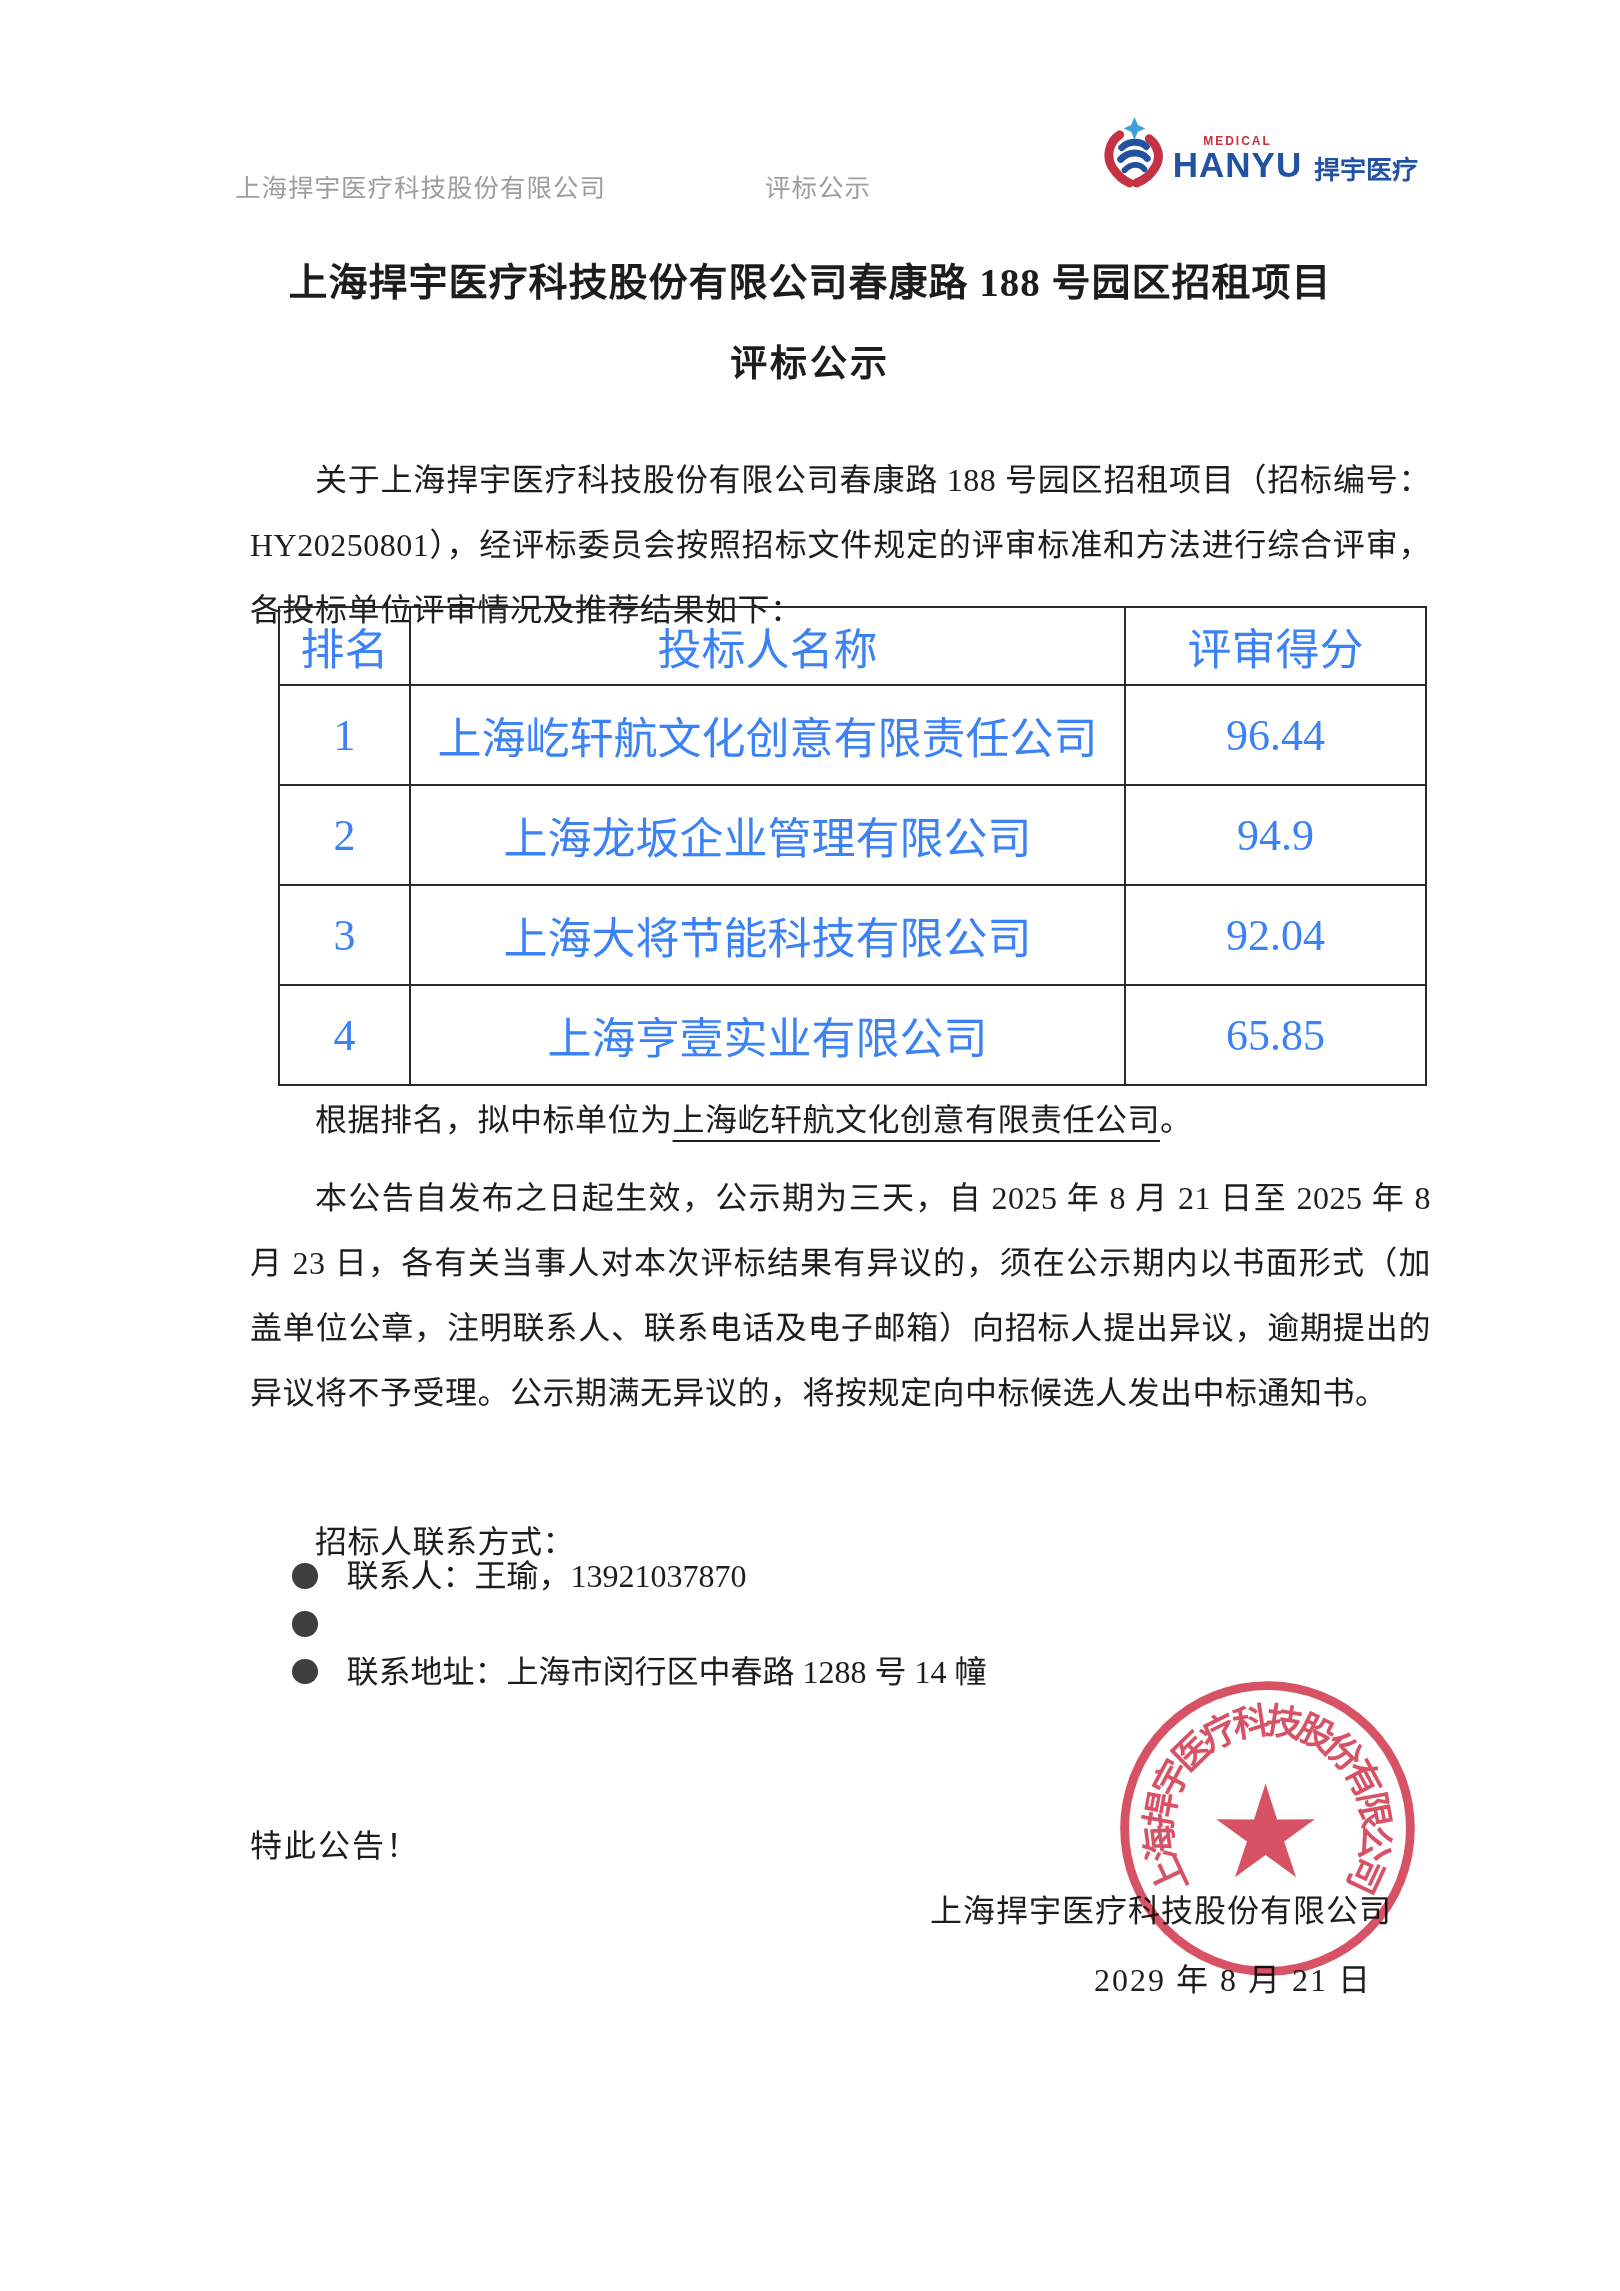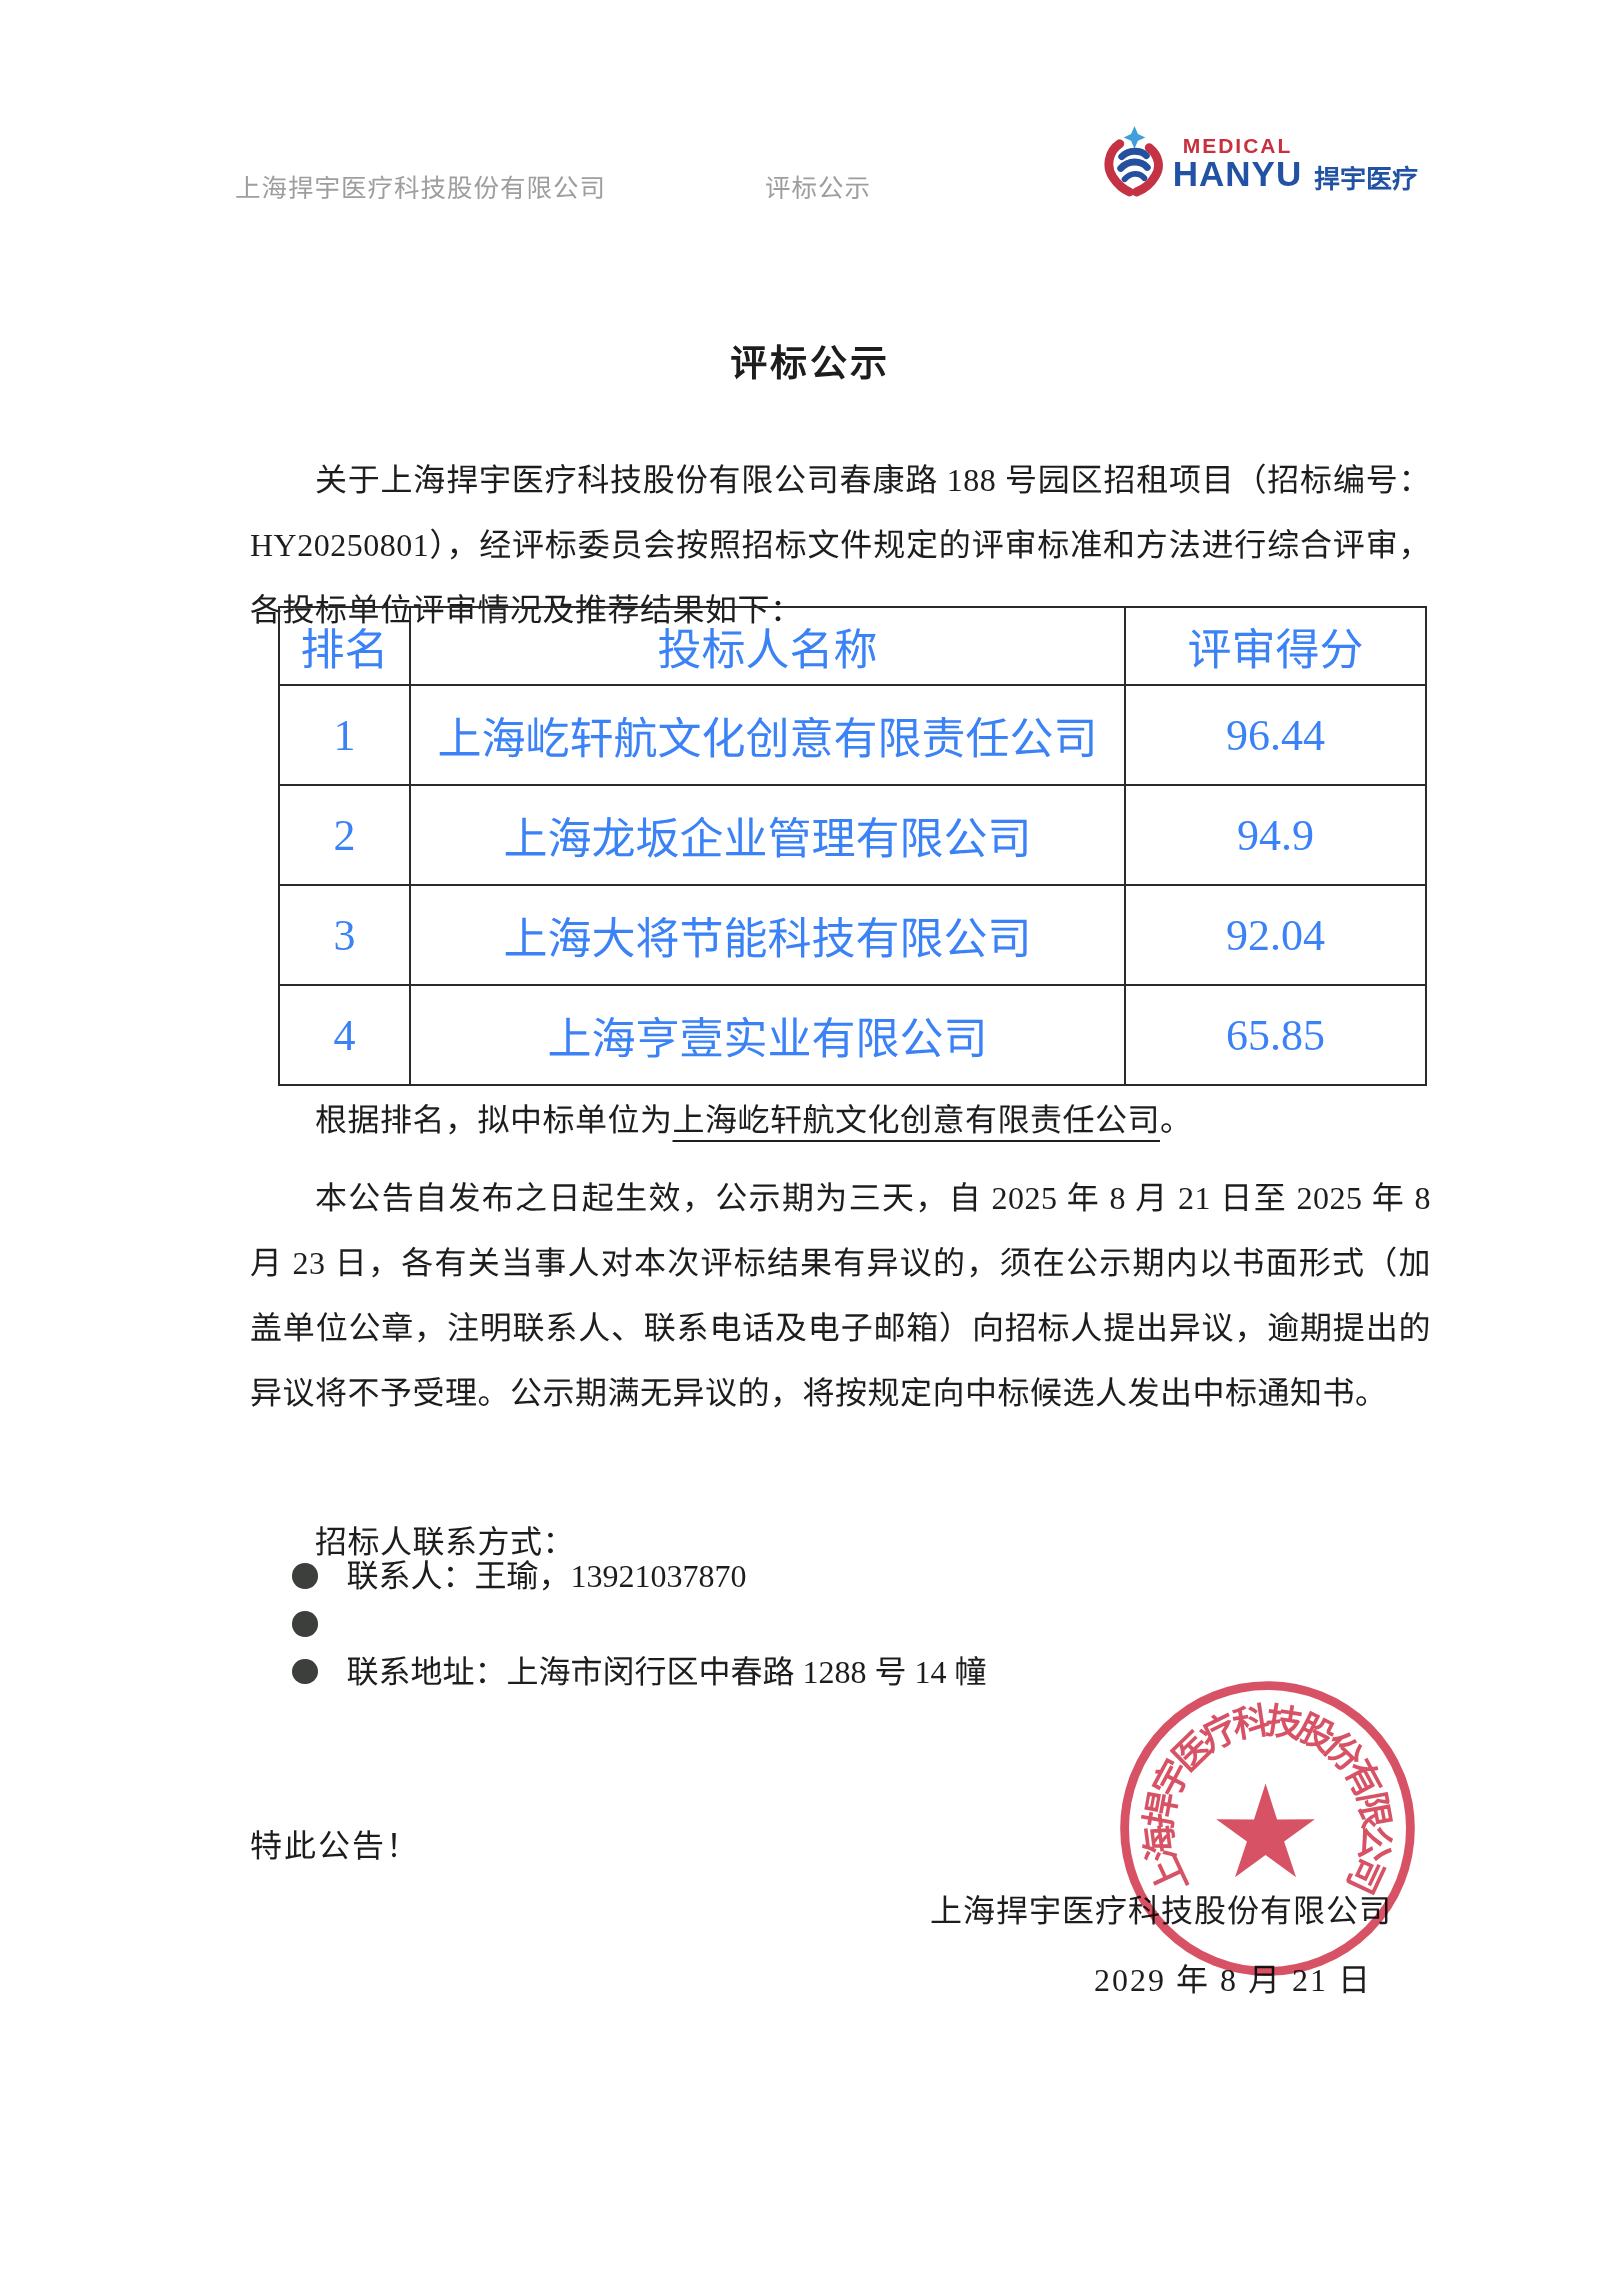--- a/index.html
+++ b/index.html
@@ -15,21 +15,21 @@
   .scan-header{position:absolute;top:167px;left:0;width:100%;height:35px;
     font-size:25.5px;color:#9e9e9e;letter-spacing:1px;}
   .scan-header .hdr-left{position:absolute;left:235px;top:0;}
   .scan-header .hdr-right{position:absolute;left:765px;top:0;}
 
   
   .logo{position:absolute;left:1104px;top:110px;display:flex;align-items:flex-end;}
   .logo-emblem{width:61px;height:73px;flex:0 0 auto;}
   .logo-textblock{display:flex;flex-direction:column;align-items:center;margin-left:7.8px;margin-bottom:3.9px;}
   .logo-medical{font-family:"Liberation Sans","DejaVu Sans",sans-serif;
-    font-weight:bold;font-size:21px;letter-spacing:2px;color:#c9303e;line-height:1;margin-top:25px;}
+    font-weight:bold;font-size:12px;letter-spacing:2px;color:#c9303e;line-height:1;margin-top:25px;}
   .logo-hanyu{font-family:"Liberation Sans","DejaVu Sans",sans-serif;
     font-weight:bold;font-size:35px;letter-spacing:1px;color:#2252a3;line-height:1.05;}
   .logo-cn{font-family:"Liberation Sans","DejaVu Sans",sans-serif;
     font-weight:bold;font-size:26px;color:#2252a3;margin-left:11.8px;margin-bottom:4.9px;line-height:1;}
 
   
   .doc-title{position:absolute;top:251px;left:0;width:100%;text-align:center;
     font-size:39px;font-weight:bold;letter-spacing:1px;}
   .doc-subtitle{position:absolute;top:333px;left:0;width:100%;text-align:center;
     font-size:37px;font-weight:bold;letter-spacing:2.9px;}
@@ -94,20 +94,21 @@
       <path d="M17 45 C25 36 38 37 44 44" fill="none" stroke-width="7" stroke-linecap="round" stroke="#24509e"></path>
       <path d="M21 56 C27 49 36 49 41 55" fill="none" stroke-width="6" stroke-linecap="round" stroke="#24509e"></path>
     </svg>
     <div class="logo-textblock">
       <span class="logo-medical">MEDICAL</span>
       <span class="logo-hanyu">HANYU</span>
     </div>
     <span class="logo-cn">捍宇医疗</span>
   </div>
 
+  <div class="doc-title">上海捍宇医疗科技股份有限公司春康路 188 号园区招租项目</div>
   <div class="doc-subtitle">评标公示</div>
 
   <p class="para indent intro">关于上海捍宇医疗科技股份有限公司春康路 188 号园区招租项目（招标编号：HY20250801），经评标委员会按照招标文件规定的评审标准和方法进行综合评审，各投标单位评审情况及推荐结果如下：</p>
 
   <table class="eval-table">
     <thead>
       <tr>
         <th class="col-rank">排名</th>
         <th class="col-bidder">投标人名称</th>
         <th class="col-score">评审得分</th>

